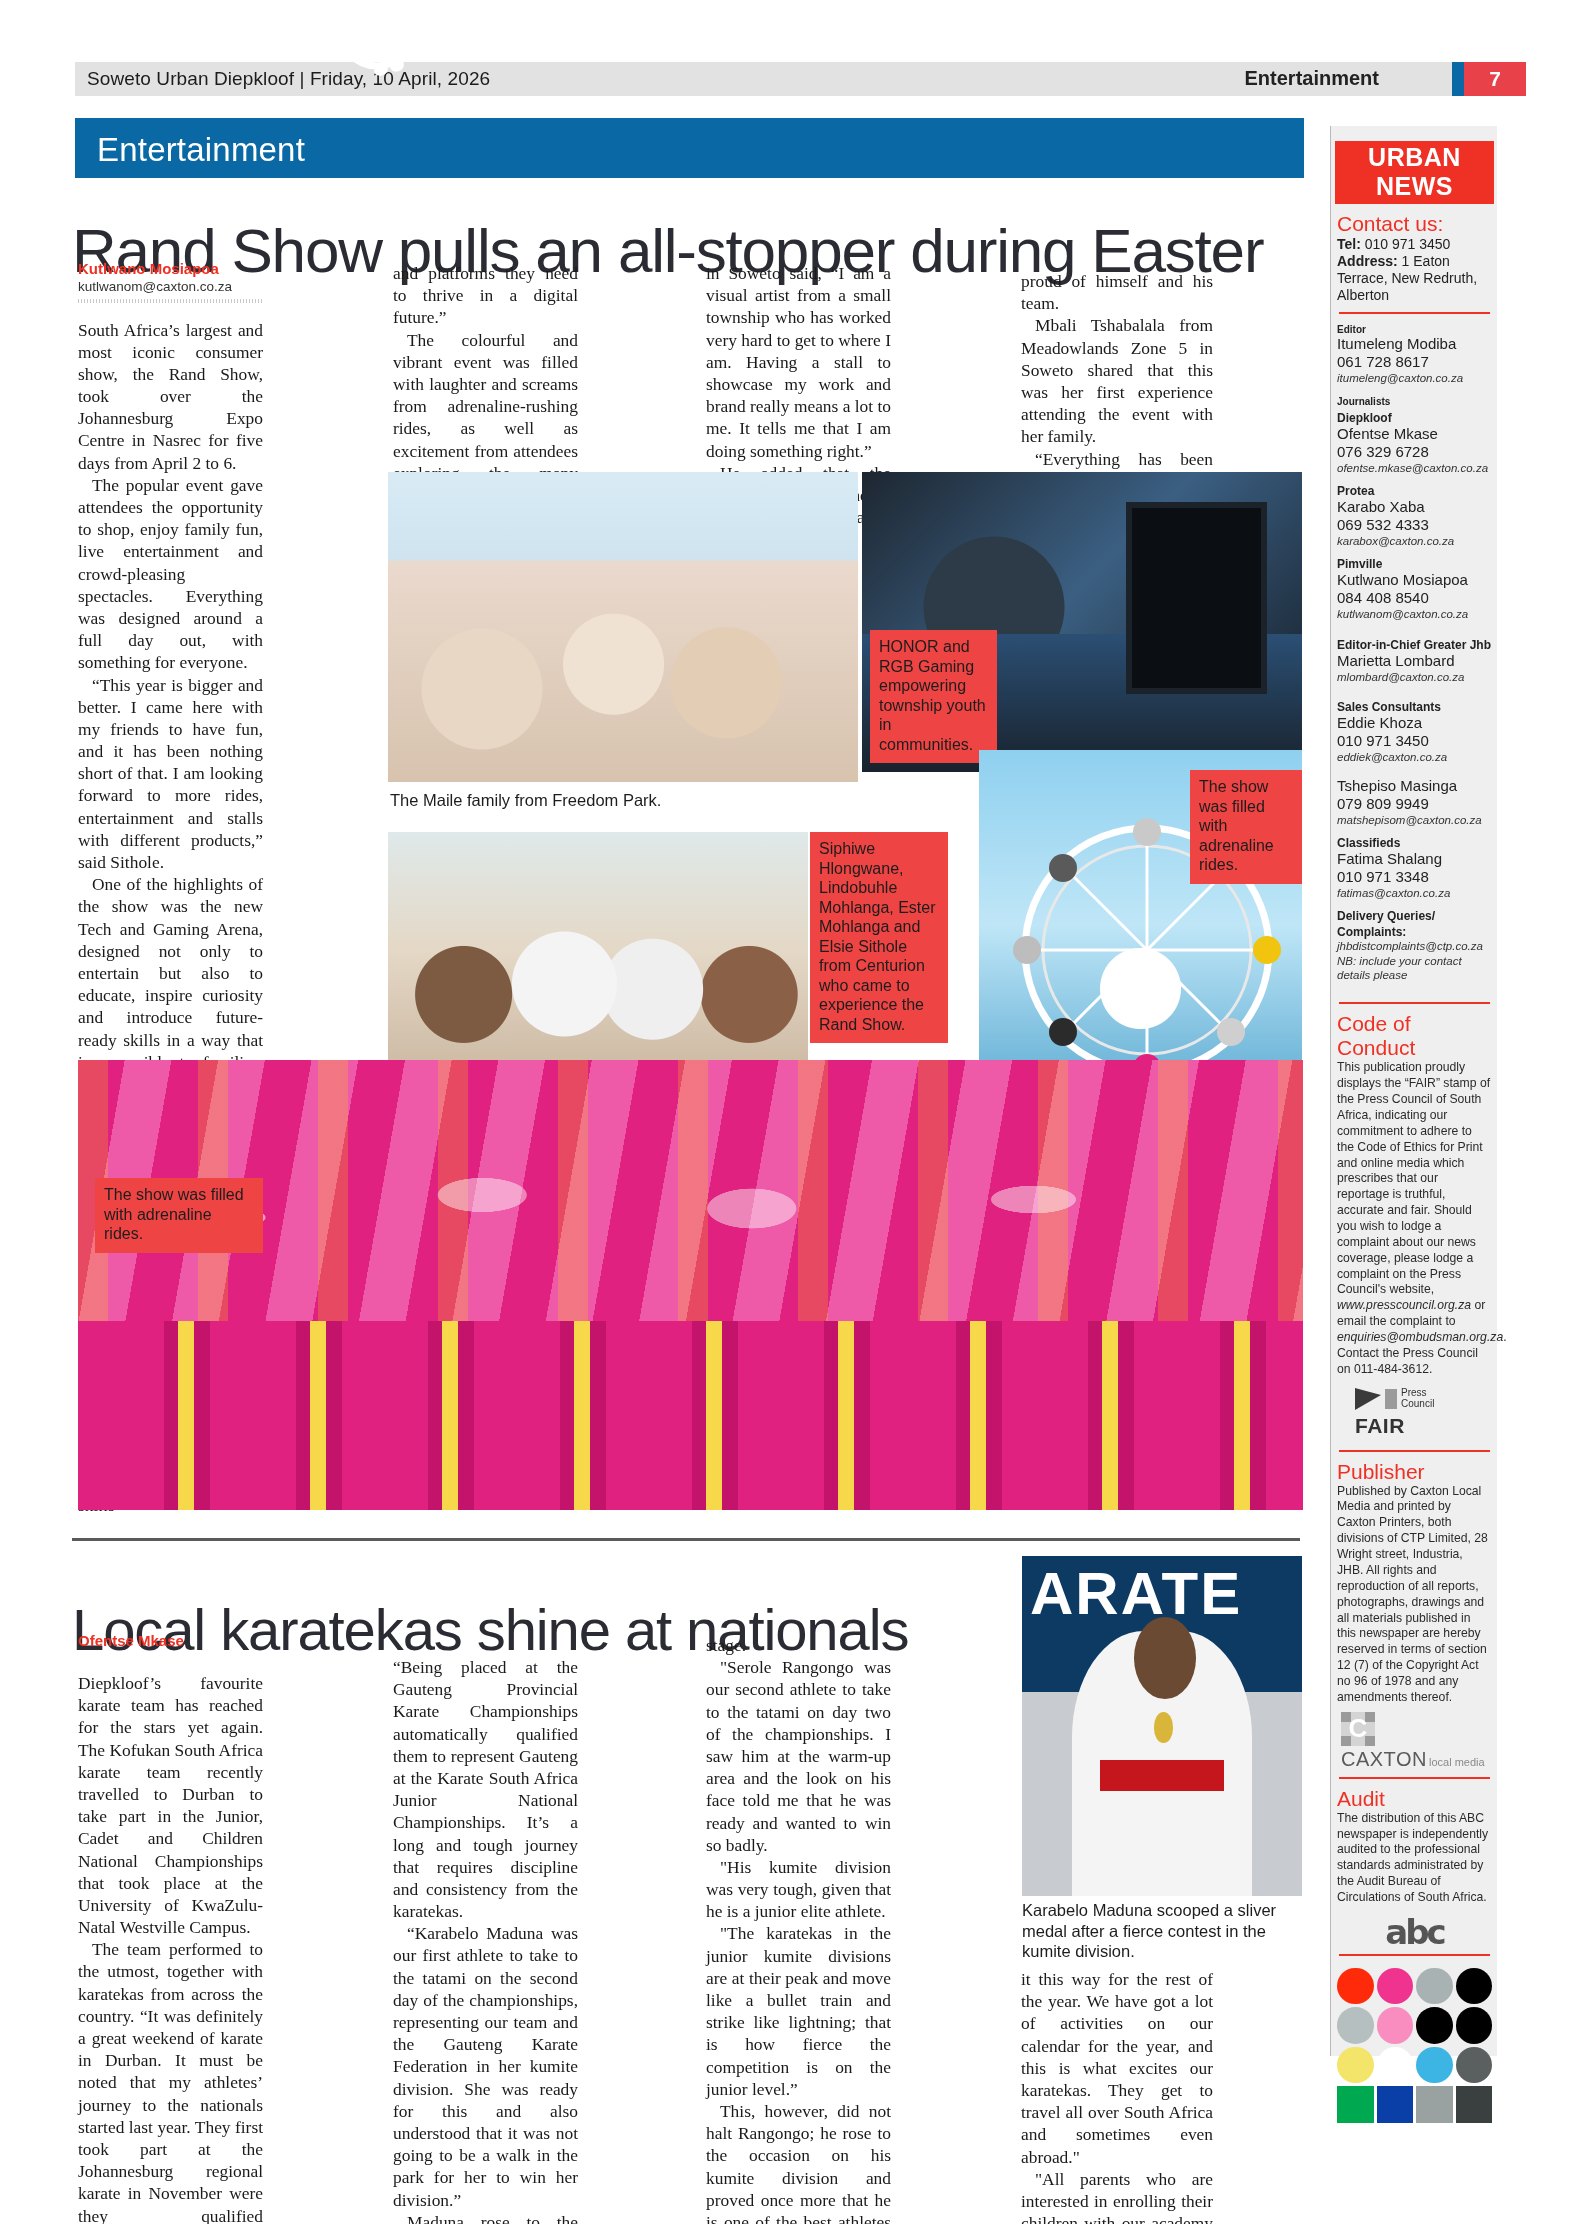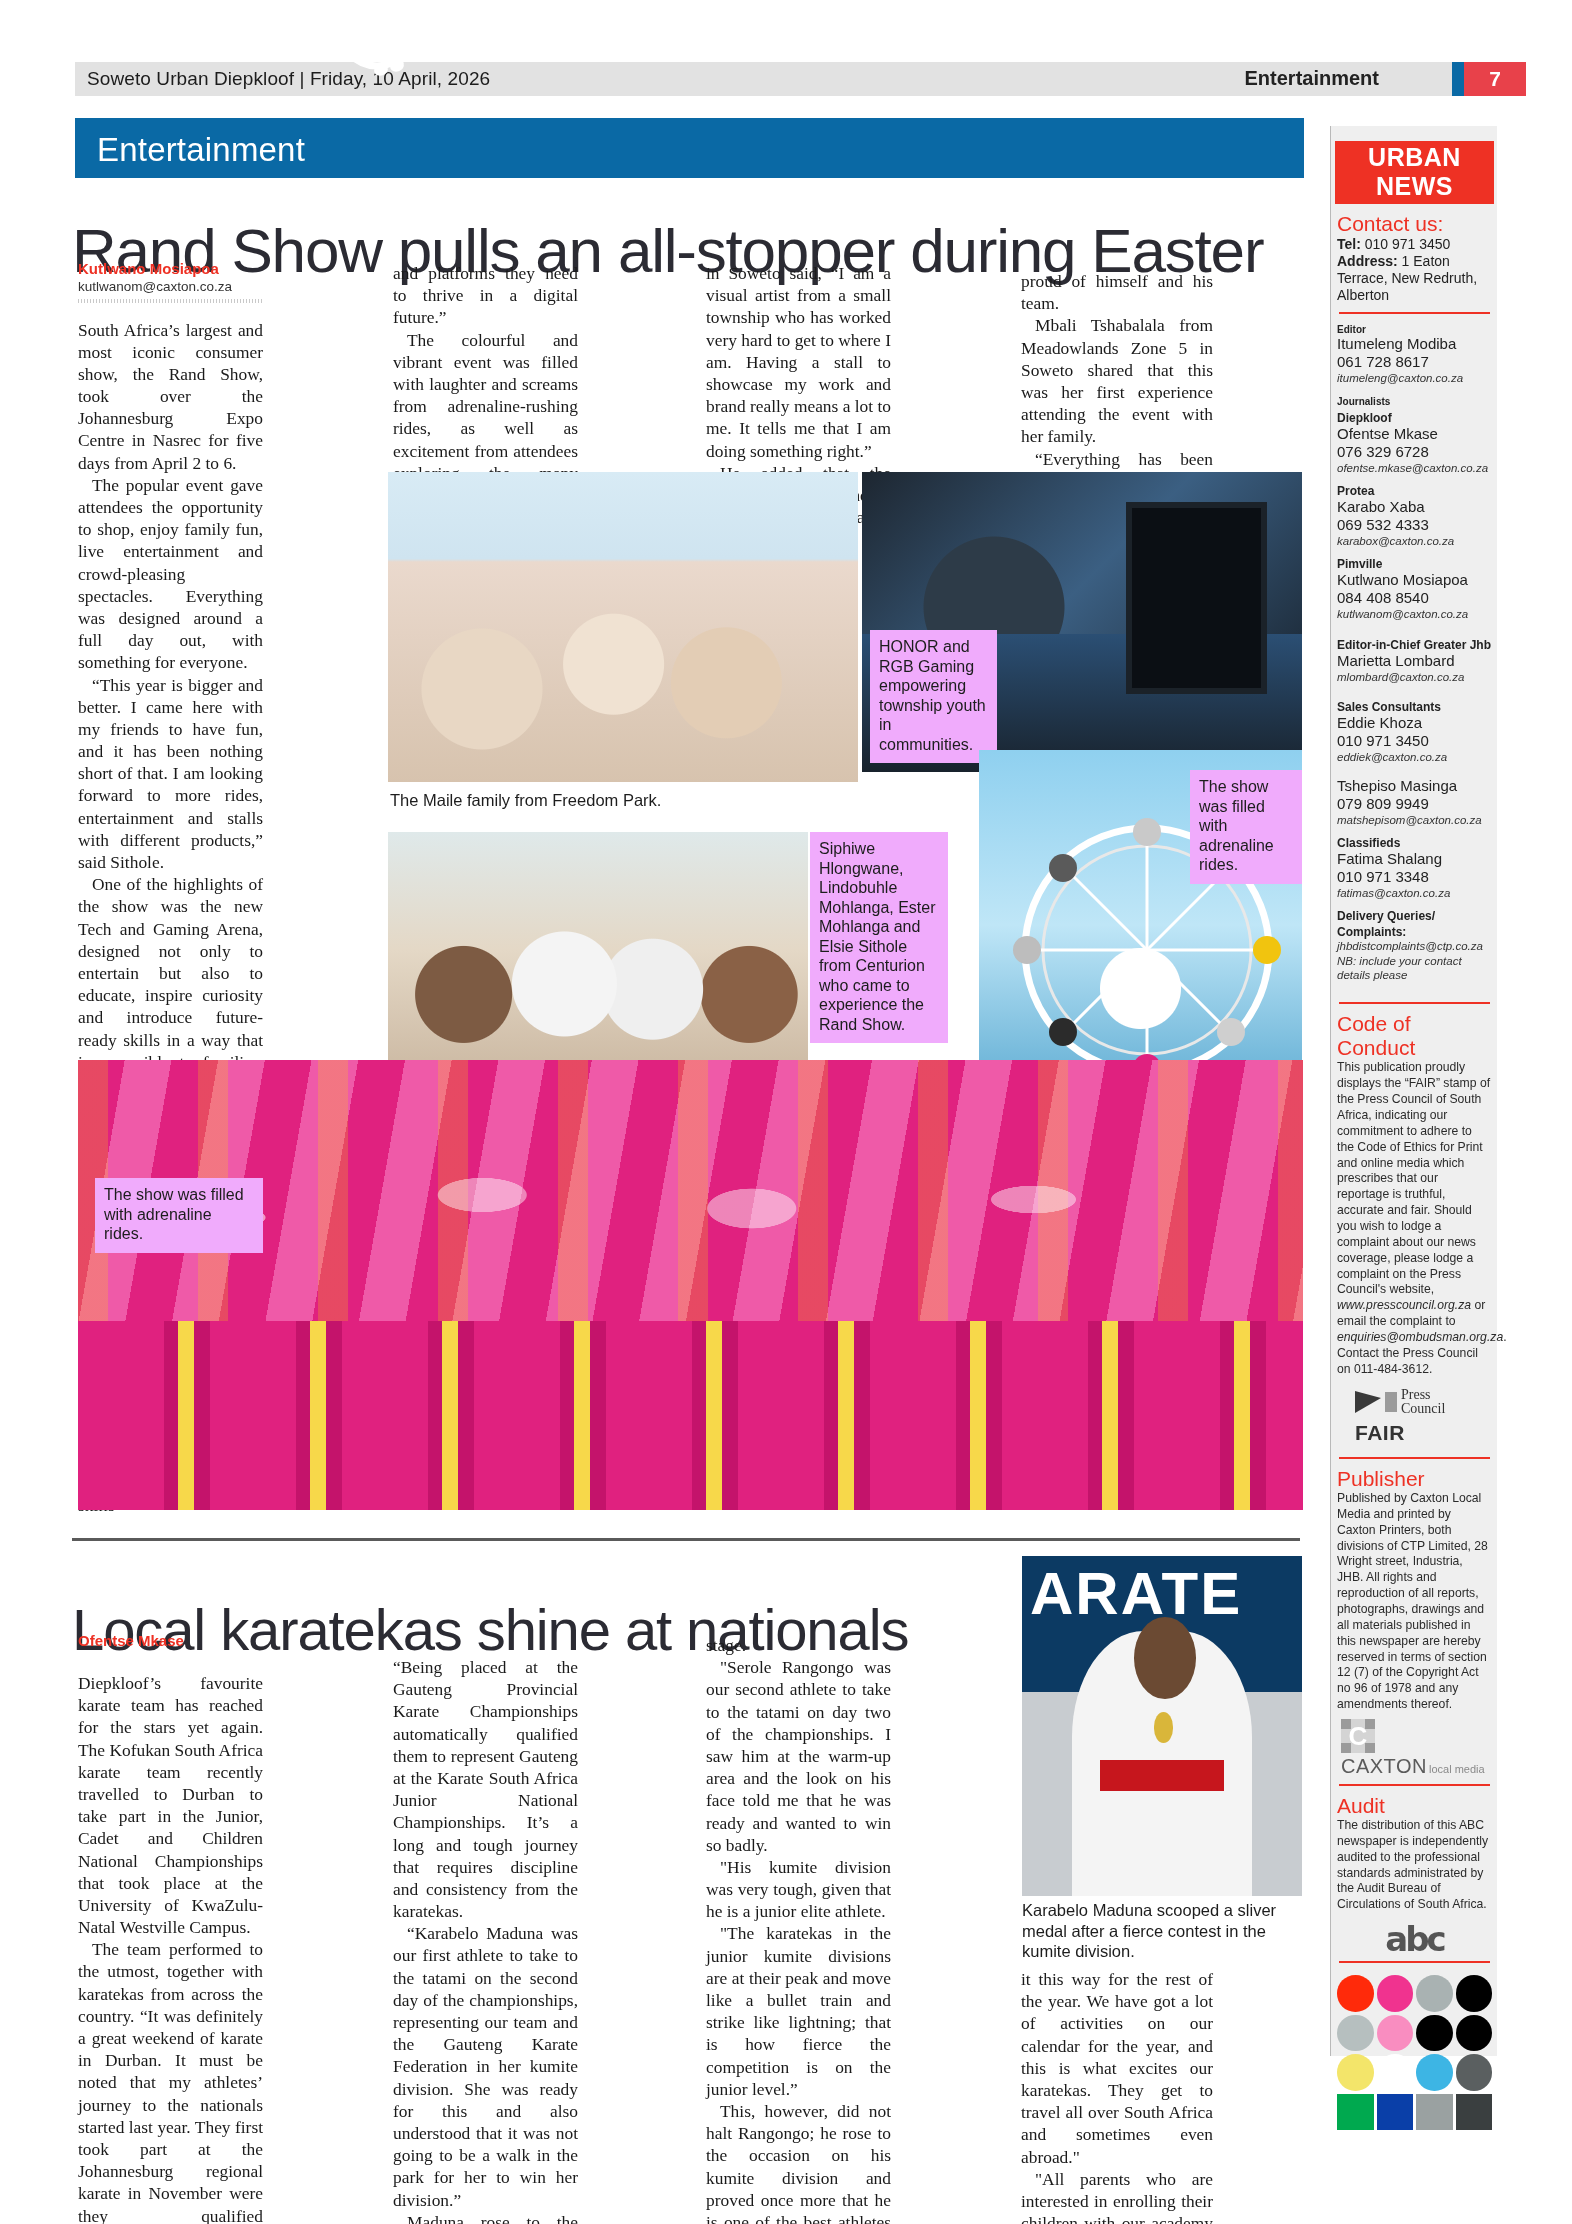--- a/index.html
+++ b/index.html
@@ -87,21 +87,21 @@
   .sb-bold-sm { font-size:12px; font-weight:bold; margin-top:9px; }
   .sb-bold-md { font-size:10px; font-weight:bold; margin-top:10px; }
   .sb-name { font-size:15px; line-height:1.2; }
   .sb-hr { border:0; border-top:2px solid #ee3124; margin:8px 2px; }
   .sb-para { font-size:12.2px; line-height:1.3; color:#2b2b2b; }
   .sb-para i { font-style:italic; }
 
   .press-logo { display:flex; align-items:center; gap:4px; margin:10px 0 4px 18px; }
   .press-tri { width:0;height:0;border-left:26px solid #3a3a3a;border-bottom:15px solid transparent;border-top:7px solid transparent;}
   .press-sq { width:12px;height:20px;background:#9b9b9b;}
-  .press-txt { font-size:14px; line-height:1.05; color:#333;font-family:Liberation Serif, serif; }
+  .press-txt { font-size:10px; line-height:1.05; color:#333; }
   .fair { font-size:21px; font-weight:bold; color:#333; letter-spacing:.5px; margin-left:18px;}
 
   .caxton-logo { margin:6px 0 0 4px; }
   .caxton-c { width:34px;height:34px;background:
      linear-gradient(#9b9b9b,#9b9b9b) 0 0/10px 10px no-repeat,
      linear-gradient(#9b9b9b,#9b9b9b) 24px 0/10px 10px no-repeat,
      linear-gradient(#9b9b9b,#9b9b9b) 0 24px/10px 10px no-repeat,
      linear-gradient(#9b9b9b,#9b9b9b) 24px 24px/10px 10px no-repeat,
      #d4d4d4;
      position:relative; }
@@ -111,21 +111,21 @@
 
   .abc-logo { text-align:center; font-size:34px; color:#555; font-weight:bold; letter-spacing:-3px; margin:6px 0 2px 0; font-family:"DejaVu Sans", sans-serif;}
 
   .swatches { display:grid; grid-template-columns:repeat(4,1fr); gap:3px; padding:4px 6px 8px 6px; }
   .sw { width:100%; aspect-ratio:1/1; border-radius:50%; }
   .sw.sq { border-radius:0; }
 
   
   .photo { position:absolute; background-size:cover; background-position:center; overflow:hidden; }
   .cap {
-    position:absolute; background:#f0abfc; color:#1d1d1d;
+    position:absolute; background:#ef4444; color:#1d1d1d;
     font-family:"Liberation Sans", sans-serif; font-size:16px; line-height:1.22;
     padding:7px 9px 9px 9px;
   }
   .cap-plain {
     position:absolute; color:#1d1d1d;
     font-family:"Liberation Sans", sans-serif; font-size:16.5px; line-height:1.25;
   }
 
   
   .divider { position:absolute; left:72px; width:1228px; height:3px; background:#5a5a5a; }

